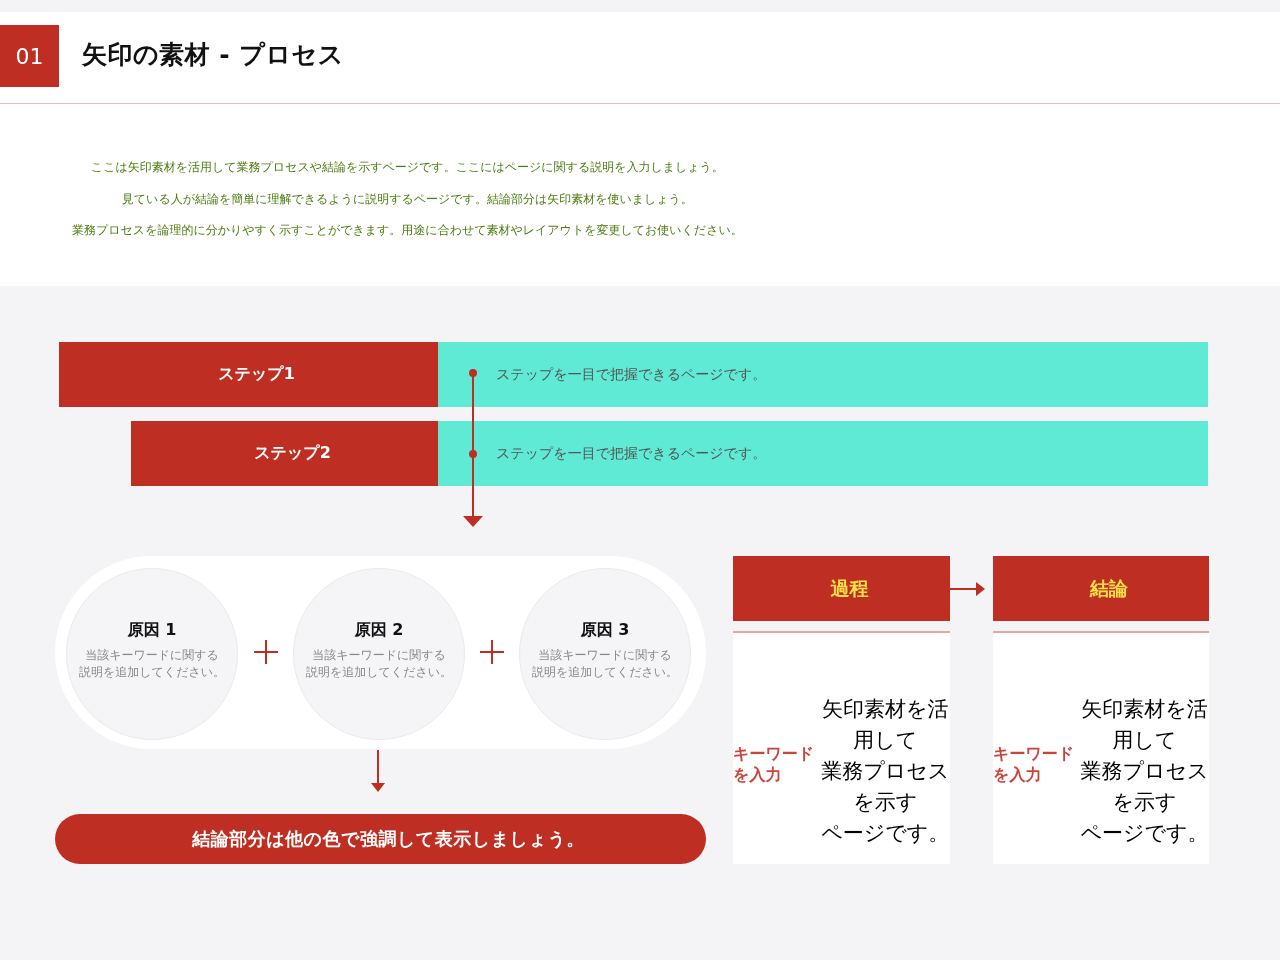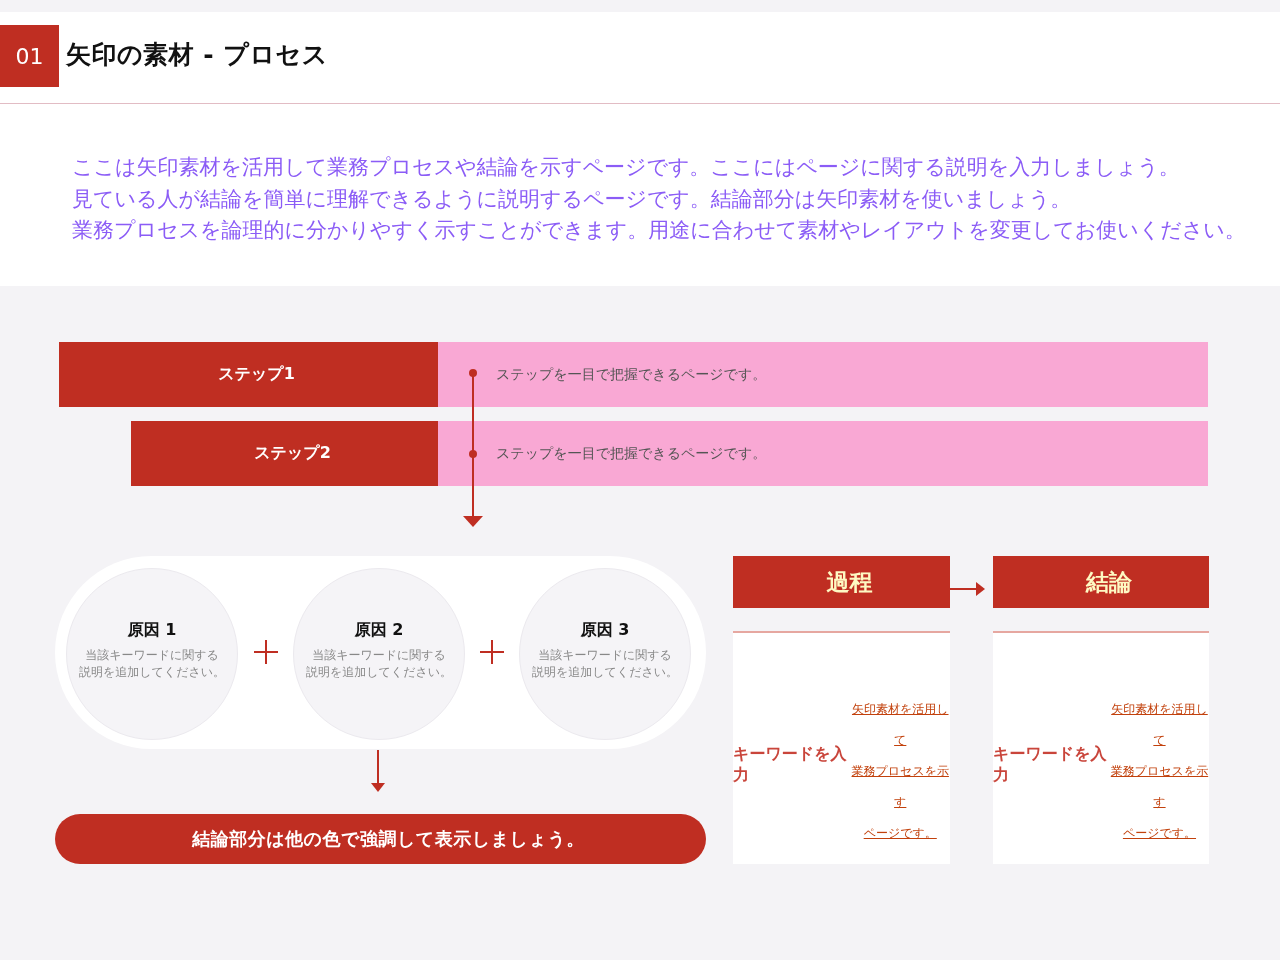--- a/index.html
+++ b/index.html
@@ -1,31 +1,31 @@
 <!DOCTYPE html>
 <html><head>
 <meta charset="utf-8">
 <style>
   * { box-sizing: border-box; margin: 0; padding: 0; }
   html, body { width: 1280px; height: 960px; overflow: hidden; }
   body { background: #f4f3f6; font-family: "DejaVu Sans", "Liberation Sans", sans-serif; color: #333; position: relative; }
 
   .top { position: absolute; left: 0; top: 0; width: 1280px; height: 274px; background: #ffffff; margin-top: 12px; }
   .num-badge { position: absolute; left: 0; top: 13px; width: 59px; height: 62px; background: #bf2e22; color: #fff; font-size: 22px; display: flex; align-items: center; justify-content: center; }
-  .page-title { position: absolute; left: 66px; top: 26px; font-size: 25px; font-weight: bold; color: #111; letter-spacing: 0.5px; }
+  .page-title { position: absolute; left: 82px; top: 26px; font-size: 25px; font-weight: bold; color: #111; letter-spacing: 0.5px; }
   .header-rule { position: absolute; left: 0; top: 91px; width: 1280px; height: 1px; background: #e2bcc4; }
-  .intro { position: absolute; left: 72px; top: 140px; font-size: 21px; line-height: 31.5px; color: #8b5cf6; }
+  .intro { position: absolute; left: 72px; top: 140px; font-size: 12px; line-height: 31.5px; color: #4d7c0f; text-align: center; }
   .intro p { white-space: nowrap; }
 
   .red { background: #bf2e22; padding-left: 16px; }
 
   .step-label { position: absolute; color: #fff; font-weight: bold; font-size: 16px; display: flex; align-items: center; justify-content: center; }
   .step1-label { left: 59px; top: 342px; width: 379px; height: 65px; }
   .step2-label { left: 131px; top: 421px; width: 307px; height: 65px; }
-  .step-desc { position: absolute; left: 438px; width: 770px; height: 65px; background: #f9a8d4; display: flex; align-items: center; padding-left: 58px; font-size: 14px; color: #555; }
+  .step-desc { position: absolute; left: 438px; width: 770px; height: 65px; background: #5eead4; display: flex; align-items: center; padding-left: 58px; font-size: 14px; color: #555; }
   .step1-desc { top: 342px; }
   .step2-desc { top: 421px; }
 
   .timeline-line { position: absolute; left: 472px; top: 373px; width: 2px; height: 145px; background: #bf2e22; }
   .dot { position: absolute; width: 8px; height: 8px; border-radius: 50%; background: #bf2e22; }
   .dot1 { left: 469px; top: 369px; }
   .dot2 { left: 469px; top: 450px; }
   .arrow-down-1 { position: absolute; left: 463px; top: 516px; width: 0; height: 0; border-left: 10px solid transparent; border-right: 10px solid transparent; border-top: 11px solid #bf2e22; }
 
   .cause-capsule { position: absolute; left: 55px; top: 556px; width: 651px; height: 193px; background: #ffffff; border-radius: 97px; }
@@ -40,31 +40,31 @@
   .plus::before { left: 11px; top: 0; width: 1.5px; height: 24px; }
   .plus::after { left: 0; top: 11px; width: 24px; height: 1.5px; }
   .plus1 { left: 254px; }
   .plus2 { left: 480px; }
 
   .arrow2-line { position: absolute; left: 377px; top: 750px; width: 2px; height: 33px; background: #bf2e22; }
   .arrow2-head { position: absolute; left: 371px; top: 783px; width: 0; height: 0; border-left: 7px solid transparent; border-right: 7px solid transparent; border-top: 9px solid #bf2e22; }
 
   .conclusion-pill { position: absolute; left: 55px; top: 814px; width: 651px; height: 50px; border-radius: 25px; color: #fff; font-size: 18px; font-weight: bold; display: flex; align-items: center; justify-content: center; letter-spacing: 0.5px; }
 
-  .phase-head { position: absolute; top: 556px; width: 217px; height: 52px; color: #fef9c3; font-weight: bold; font-size: 23px; display: flex; align-items: center; justify-content: center; }
+  .phase-head { position: absolute; top: 556px; width: 217px; height: 65px; color: #fde047; font-weight: bold; font-size: 19px; display: flex; align-items: center; justify-content: center; }
   .ph1 { left: 733px; }
   .ph2 { left: 993px; width: 216px; }
   .phase-rule { position: absolute; top: 631px; width: 217px; height: 2px; background: #e6a7a0; }
   .pr1 { left: 733px; }
   .pr2 { left: 993px; width: 216px; }
   .phase-body { position: absolute; top: 633px; width: 217px; height: 231px; background: #fff; display: flex; flex-direction: row; align-items: center; padding-top: 46px; }
   .pb1 { left: 733px; }
   .pb2 { left: 993px; width: 216px; }
   .phase-keyword { font-size: 16px; font-weight: bold; color: #c9453b; margin-bottom: 14px; }
-  .phase-text { font-size: 12px; line-height: 31px; color: #c2410c; text-align: center; text-decoration: underline; }
+  .phase-text { font-size: 21px; line-height: 31px; color: #000000; text-align: center; }
 
   .h-arrow-line { position: absolute; left: 950px; top: 588px; width: 30px; height: 2px; background: #bf2e22; }
   .h-arrow-head { position: absolute; left: 976px; top: 582px; width: 0; height: 0; border-top: 7px solid transparent; border-bottom: 7px solid transparent; border-left: 9px solid #bf2e22; }
 </style>
 </head>
 <body>
 
 <div class="top">
   <div class="num-badge">01</div>
   <div class="page-title">矢印の素材 - プロセス</div>

